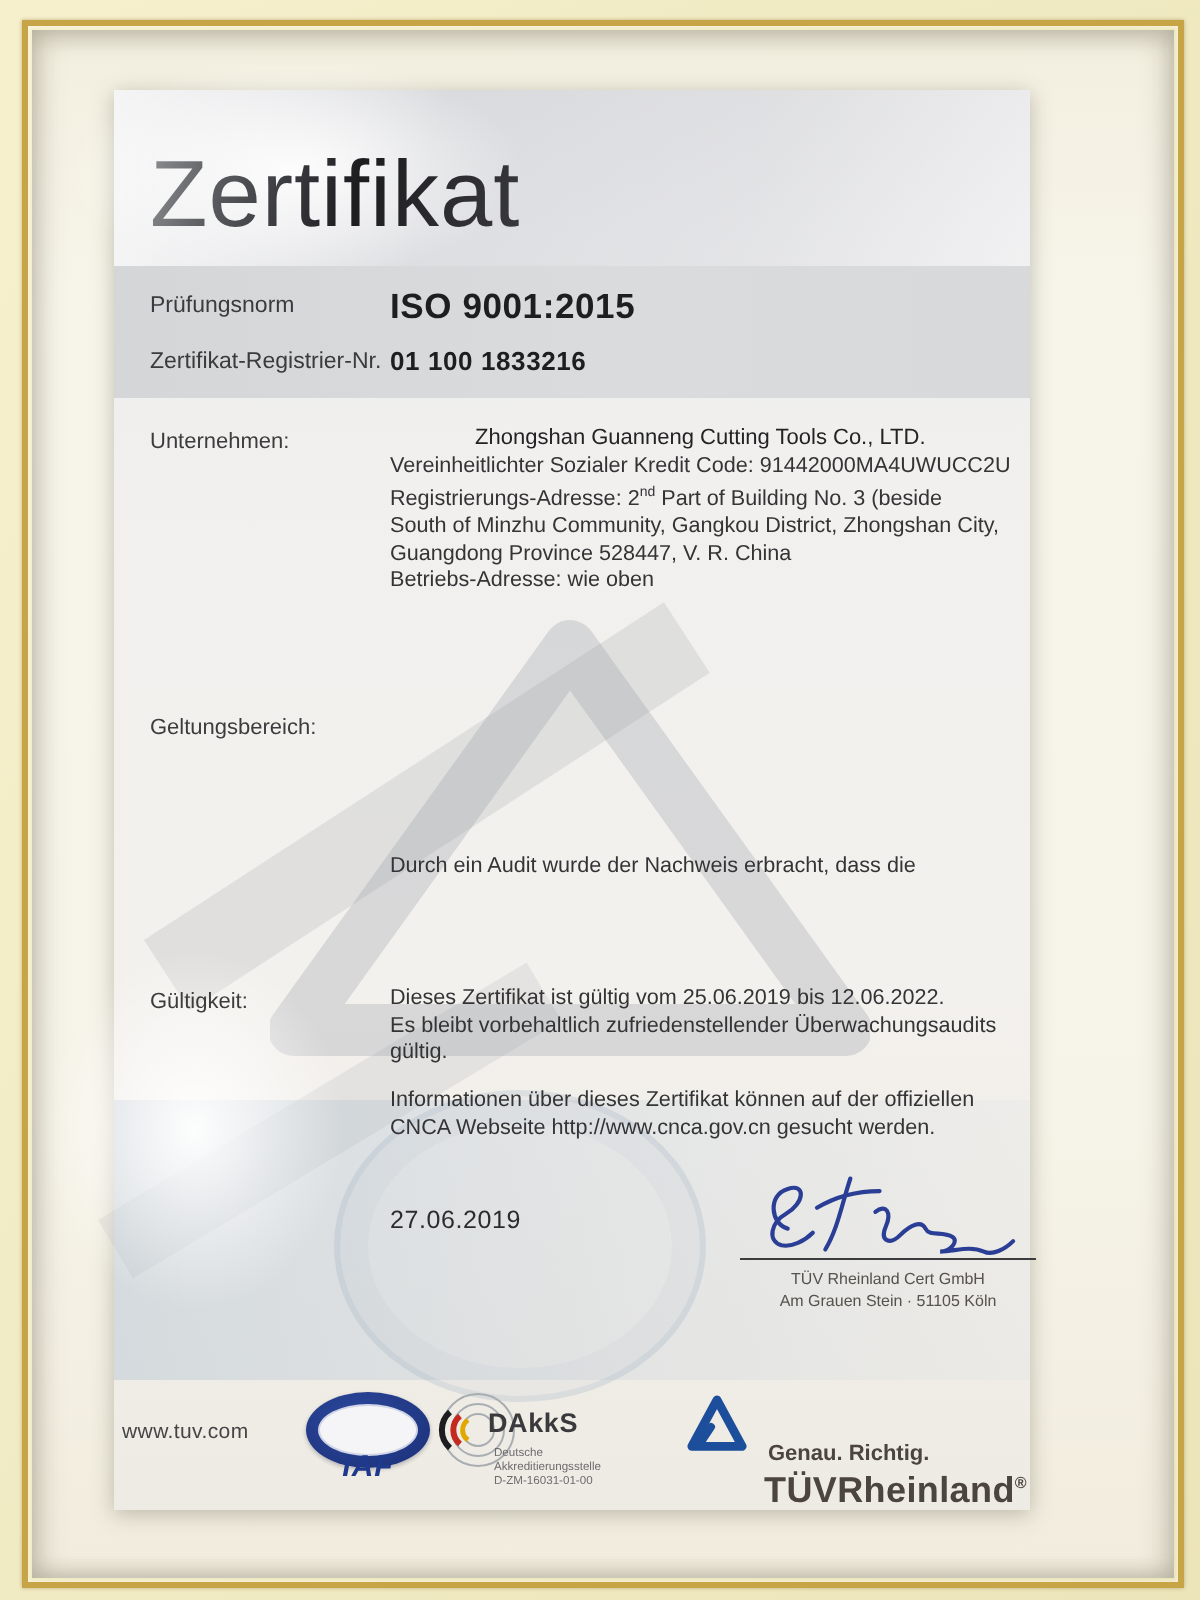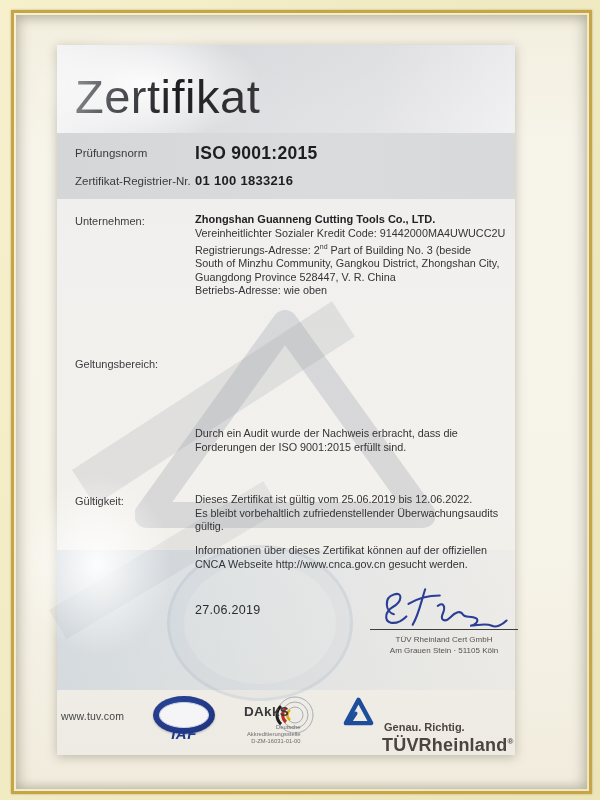--- a/index.html
+++ b/index.html
@@ -54,37 +54,37 @@
     position:absolute;left:0;top:88px;width:100%;height:66px;
     background:linear-gradient(90deg,#d5d6d8 0%,#dadbdd 55%,#d8d9db 100%);
   }
   .band .lbl{position:absolute;left:18px;font-size:11.5px;color:#3b3b3d;}
   .band .val-iso{position:absolute;left:138px;top:10px;font-size:17.5px;font-weight:700;color:#1e1e20;letter-spacing:.3px;}
   .band .val-reg{position:absolute;left:138px;top:40px;font-size:13px;font-weight:700;color:#1e1e20;letter-spacing:.3px;}
   
   .rowlbl{position:absolute;left:18px;font-size:11px;color:#3c3c3e;}
   .valcol{position:absolute;left:138px;font-size:10.8px;color:#343436;line-height:13.5px;}
   .valcol .tline{white-space:nowrap;}
-  .company-name{font-weight:700;font-size:11px;color:#232325;}
+  .company-name{font-weight:400;font-size:11px;color:#232325;text-align:center;}
   sup{font-size:7px;}
   .date{position:absolute;left:138px;top:558px;font-size:12.5px;color:#2c2c2e;letter-spacing:.3px;}
   
   .signature{position:absolute;left:318px;top:538px;width:140px;height:48px;}
   .issuer{position:absolute;left:313px;top:584px;width:148px;border-top:1.2px solid #3c3c3e;
     padding-top:5px;text-align:center;font-size:8px;line-height:10.5px;color:#56524c;}
   
   .footer{position:absolute;left:0;top:648px;width:100%;height:62px;}
   .tuv-url{position:absolute;left:4px;top:17px;font-size:10.5px;color:#454547;letter-spacing:.2px;}
   .iaf{position:absolute;left:96px;top:3px;width:62px;height:38px;border-radius:50%;
     background:radial-gradient(ellipse at 40% 35%,#2c489c,#1b2f77);
     box-shadow:0 1px 2px rgba(40,40,60,.3);}
   .iaf-inner{position:absolute;left:6px;top:6px;right:6px;bottom:6px;border-radius:50%;
     background:#f5f5f7;border:1.5px solid #cfd4e6;display:flex;align-items:center;justify-content:center;}
   .iaf-text{font-size:15px;font-weight:700;font-style:italic;color:#1f3a8c;letter-spacing:.5px;margin-top:36px;}
-  .dakks{position:absolute;left:160px;top:2px;width:110px;height:56px;text-align:right;}
+  .dakks{position:absolute;left:160px;top:2px;width:110px;height:56px;}
   .dakks-word{position:absolute;left:27px;top:9px;font-size:13.5px;font-weight:700;color:#3a3a3c;letter-spacing:.3px;}
   .dakks-sub{position:absolute;left:30px;top:29px;font-size:5.8px;line-height:7px;color:#6c6c6e;}
   .tuv-logo{position:absolute;left:286px;top:4px;width:31px;height:31px;}
   .tuv-word{position:absolute;left:325px;top:6px;font-size:18px;font-weight:700;color:#4b453d;letter-spacing:.2px;margin-top:36px;}
   .tuv-word sup{font-size:8px;}
   .tuv-slogan{position:absolute;left:327px;top:28px;font-size:11px;font-weight:700;color:#4b453d;}
 </style>
 </head>
 <body>
 
@@ -120,21 +120,20 @@
     <div class="tline"><span>Registrierungs-Adresse: 2</span><sup>nd</sup><span> Part of Building No. 3 (beside</span></div>
     <div class="tline">South of Minzhu Community, Gangkou District, Zhongshan City,</div>
     <div class="tline">Guangdong Province 528447, V. R. China</div>
     <div class="tline">Betriebs-Adresse: wie oben</div>
   </div>
 
   <div class="rowlbl" style="top:313px">Geltungsbereich:</div>
 
   <div class="valcol" style="top:382px">
     <div class="tline">Durch ein Audit wurde der Nachweis erbracht, dass die</div>
-    <div class="tline">Forderungen der ISO 9001:2015 erfüllt sind.</div>
   </div>
 
   <div class="rowlbl" style="top:450px">Gültigkeit:</div>
   <div class="valcol" style="top:448px">
     <div class="tline">Dieses Zertifikat ist gültig vom 25.06.2019 bis 12.06.2022.</div>
     <div class="tline">Es bleibt vorbehaltlich zufriedenstellender Überwachungsaudits</div>
     <div class="tline">gültig.</div>
   </div>
 
   <div class="valcol" style="top:499px">

